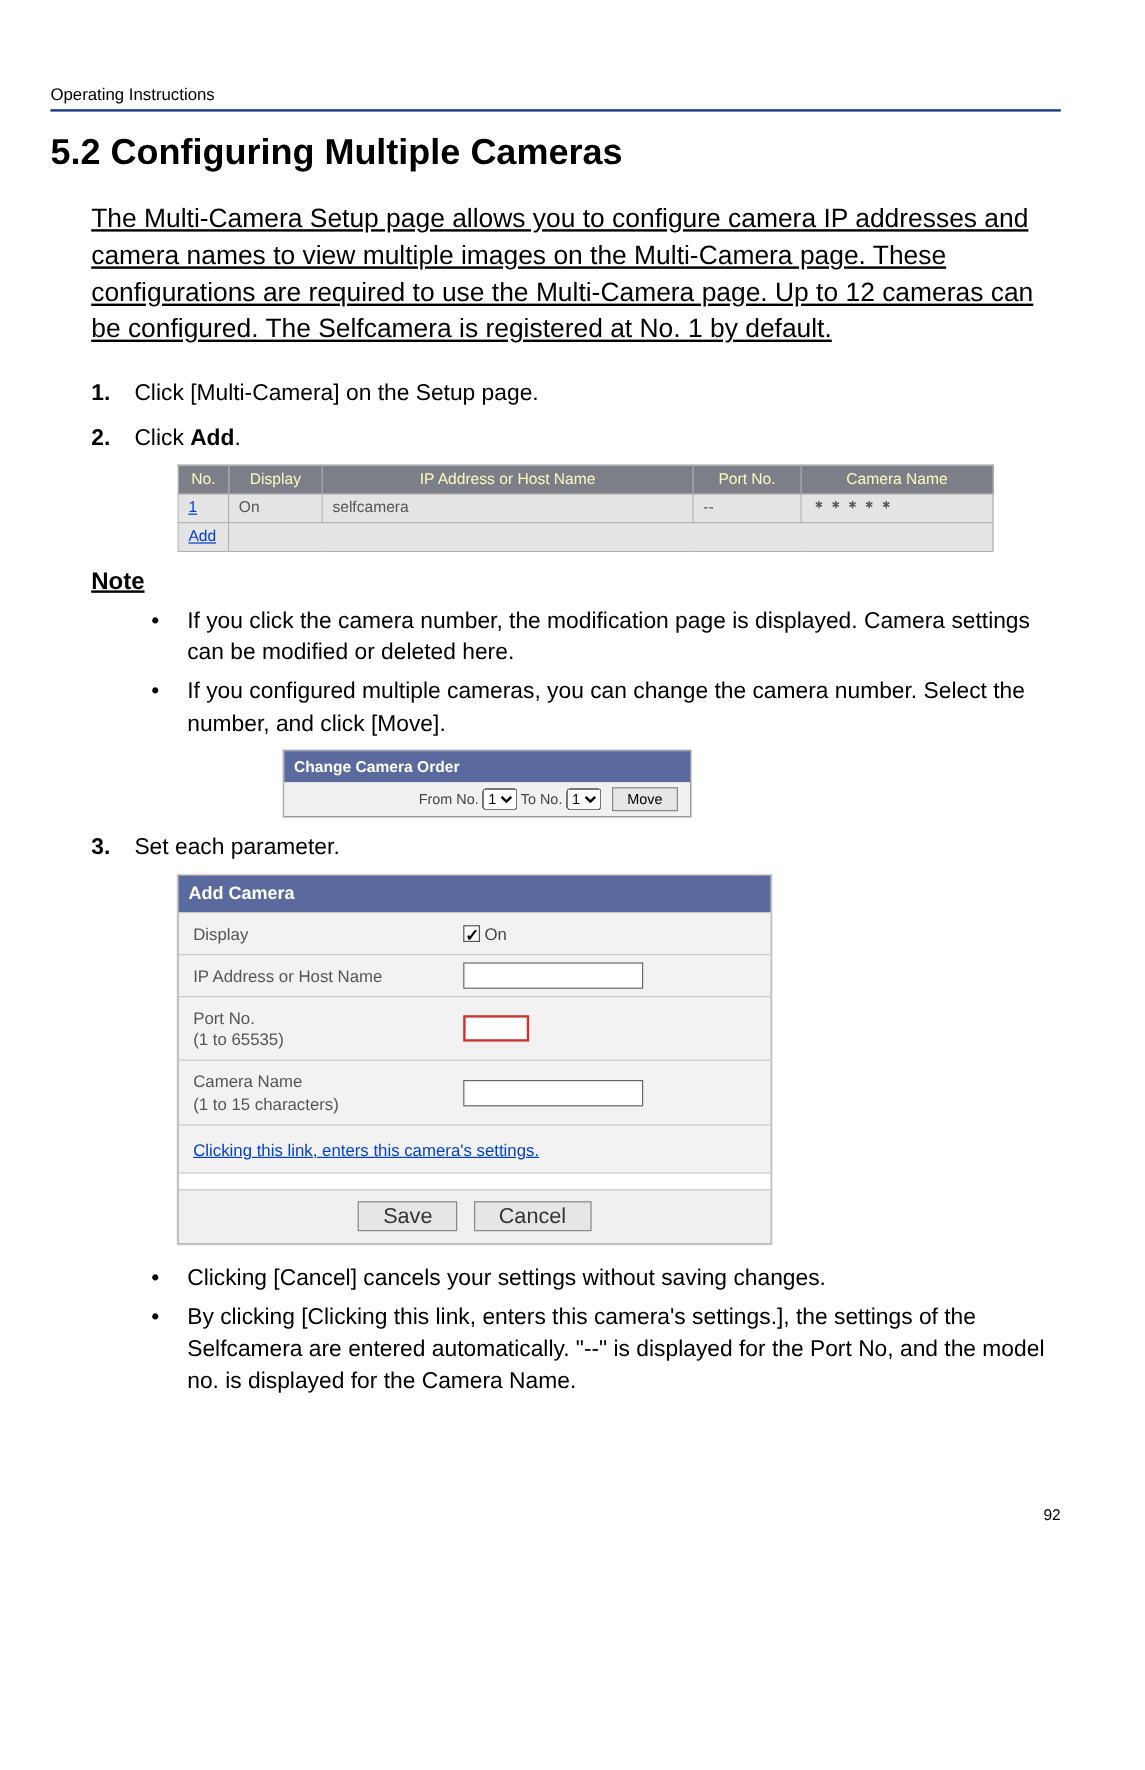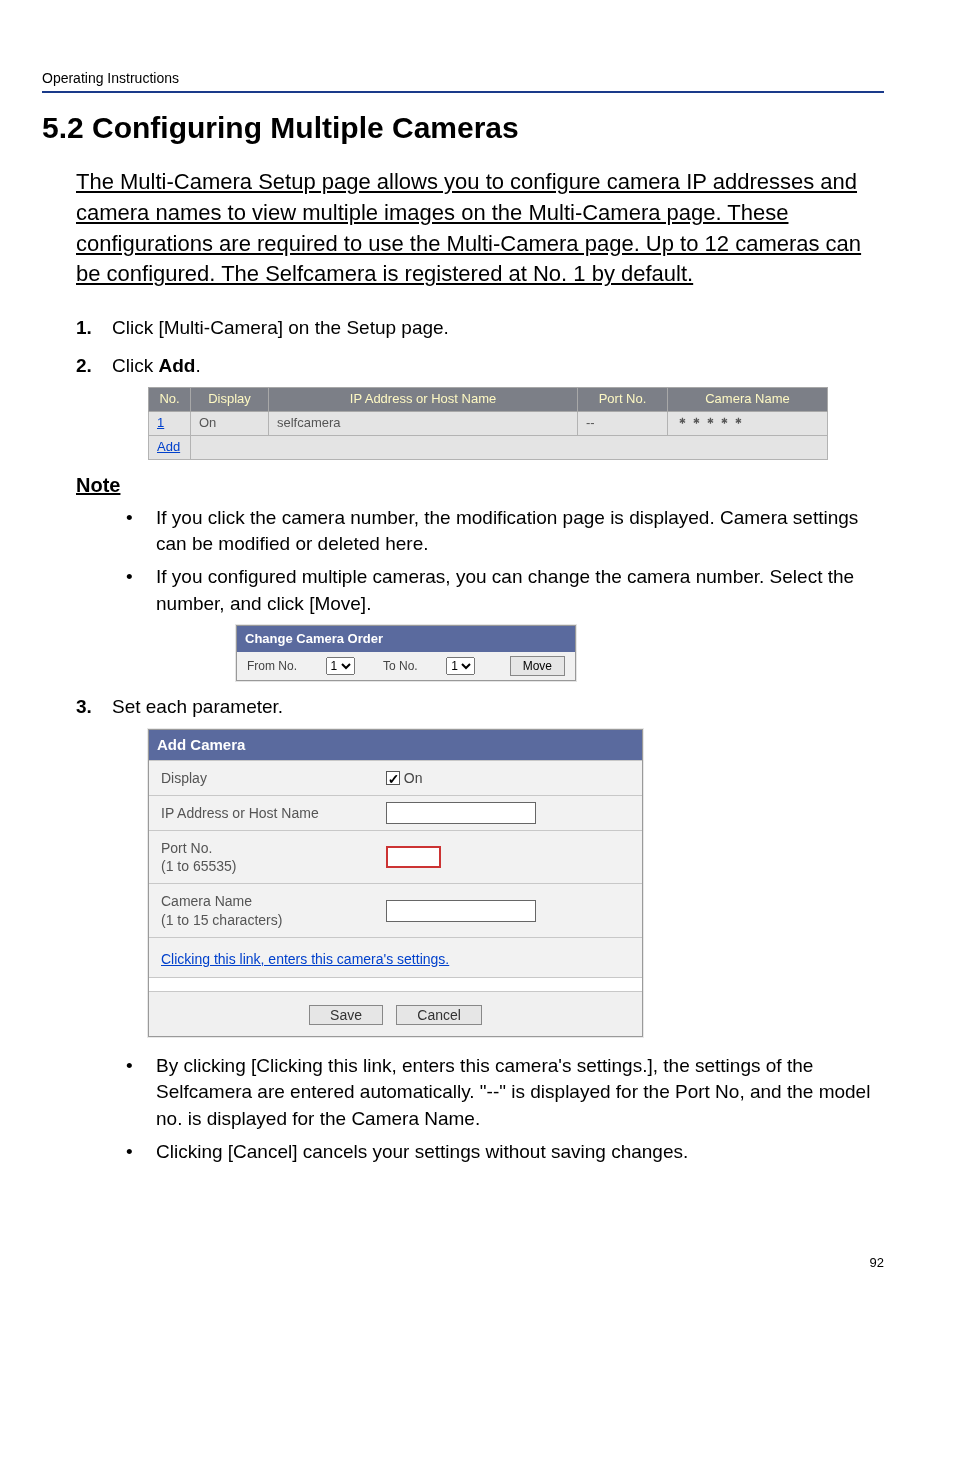--- a/index.html
+++ b/index.html
@@ -128,21 +128,21 @@
     padding: 4px 8px;
     font-size: 13px;
   }
   .order-body {
     background: #f1f1f1;
     padding: 4px 10px;
     text-align: center;
     color: #444;
     display:flex;
     align-items:center;
-    justify-content:space-between;
+    justify-content:flex-end;
     gap:3px;
   }
   .order-body select {
     font-size: 12px;
     height: 18px;
   }
   .order-body button.move {
     font-size: 12px;
     padding: 0 12px;
     height: 20px;
@@ -211,21 +211,21 @@
     padding:6px 12px;
   }
   .link-row a { color:#0040cc; text-decoration:underline; font-size:14px;}
   .button-row {
     background:#f0f0f0;
     padding:8px 10px;
     text-align:center;
     border-top:1px solid #c8c8c8;
   }
   .button-row button {
-    font-size:14px;
+    font-size:18px;
     padding:1px 20px;
     background:#e6e6e6;
     border:1px solid #888;
     margin: 0 4px;
     color:#333;
   }
   .spacer-row {
     height:14px; background:#fff; border-top:1px solid #c8c8c8;
   }
   .page-number {
@@ -337,21 +337,21 @@
             <a href="#">Clicking this link, enters this camera's settings.</a>
           </div>
           <div class="spacer-row"></div>
           <div class="button-row">
             <button>Save</button>
             <button>Cancel</button>
           </div>
         </div>
 
         <ul class="bullets" style="margin-left:14px;">
+          <li>Clicking [Cancel] cancels your settings without saving changes.</li>
           <li>By clicking [Clicking this link, enters this camera's settings.], the settings of the Selfcamera are entered automatically. "--" is displayed for the Port No, and the model no. is displayed for the Camera Name.</li>
-          <li>Clicking [Cancel] cancels your settings without saving changes.</li>
         </ul>
       </li>
     </ol>
   </div>
 
   <div class="page-number">92</div>
 </div>
 
 </body></html>

